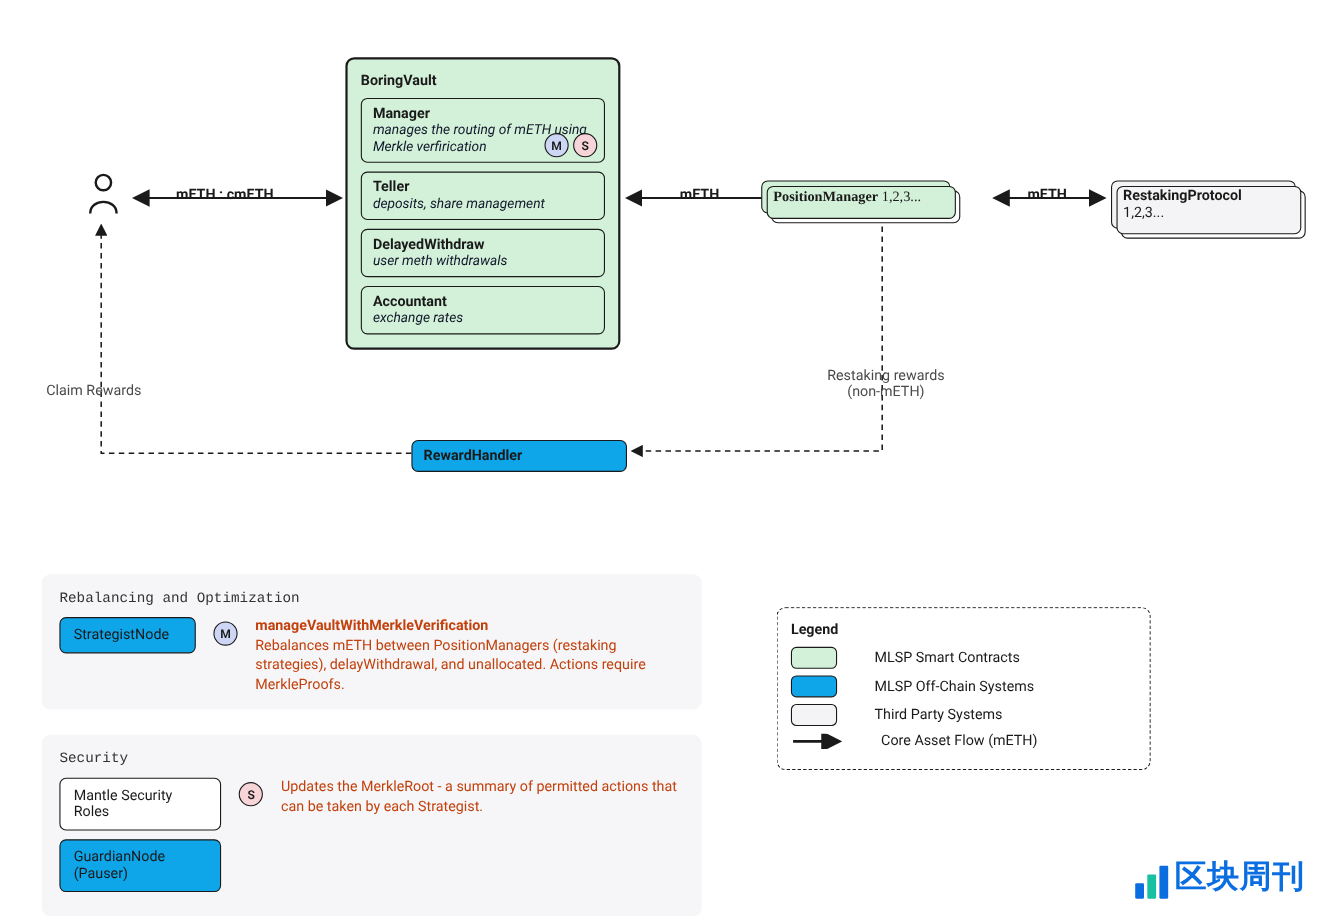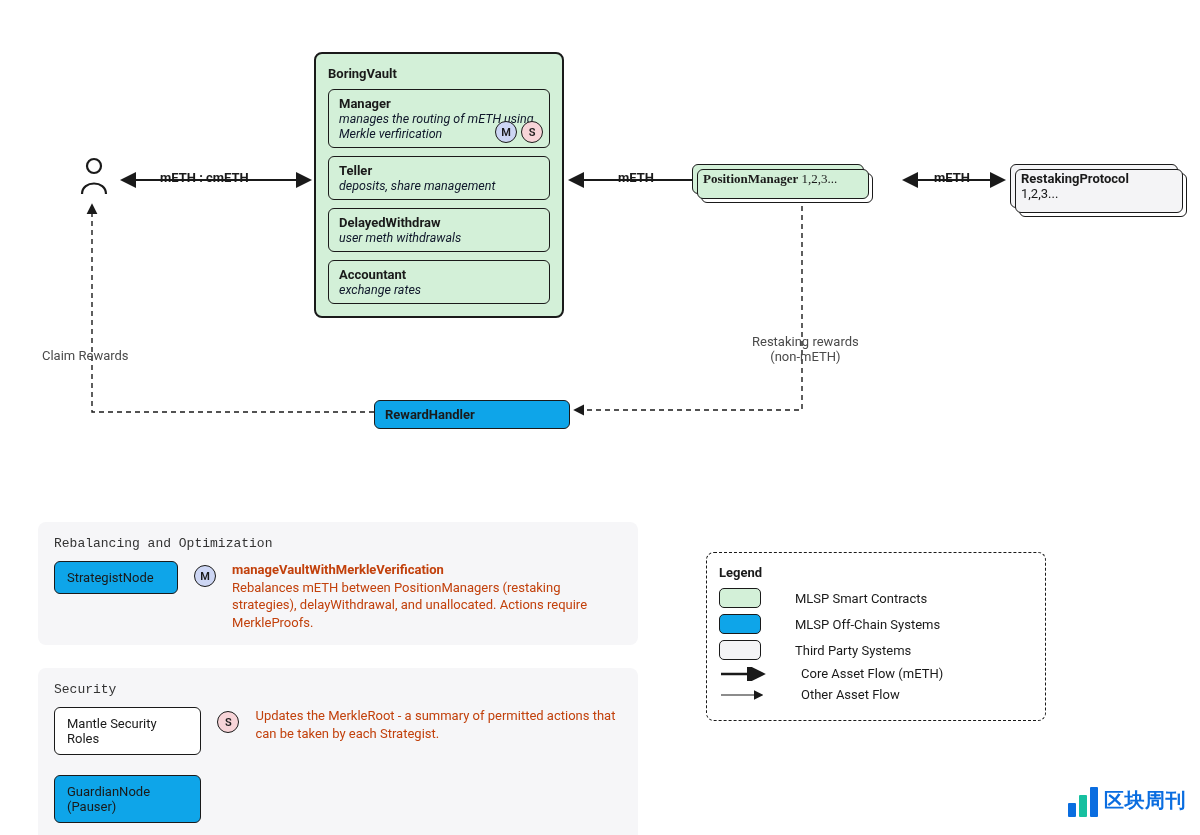--- a/index.html
+++ b/index.html
@@ -79,42 +79,42 @@
     background: #f6f6f8;
     border-radius: 8px;
     padding: 14px 16px;
   }
   .panel-title { font-size: 13px; color: #333; margin-bottom: 10px; font-family: Liberation Mono, monospace; }
   .panel .mini {
     border: 1.5px solid #1a1a1a;
     border-radius: 6px;
     padding: 8px 12px;
     font-size: 13px;
-    margin-bottom: 20px;
+    margin-bottom: 8px;
   }
   .desc { font-size: 13px; color: #c2410c; line-height: 1.35; }
   .desc-title { font-weight: 700; }
   .legend {
     position: absolute;
     border: 1.5px dashed #1a1a1a;
     border-radius: 8px;
     padding: 12px;
   }
   .legend-row { display: flex; align-items: center; gap: 34px; margin: 6px 0; }
   .swatch { width: 42px; height: 20px; border: 1.5px solid #1a1a1a; border-radius: 5px; }
   .legend-text { font-size: 13px; }
 
   .person-icon { position: absolute; }
 
   .watermark {
     position: absolute;
     font-weight: 800;
-    font-size: 20px;
+    font-size: 29px;
     letter-spacing: 0.5px;
-    display: flex; align-items: flex-start; gap: 6px;
+    display: flex; align-items: flex-end; gap: 6px;
   }
   .watermark .bars { display: flex; gap: 3px; align-items: flex-end; }
   .watermark .bars span { display: block; width: 8px; background: #0a6de0; border-radius: 1px; }
   .watermark .bars span.alt { background: #17c0a0; }
 </style>
 </head>
 <body>
 
 <div class="canvas">
 
@@ -239,26 +239,20 @@
     <div class="legend-row">
         <div class="swatch" style="background:#f4f4f6;"></div>
         <span class="legend-text">Third Party Systems</span>
       </div>
     <div class="legend-row" style="">
       <svg width="48" height="14">
           <line x1="2" y1="7" x2="42" y2="7" stroke="#1a1a1a" stroke-width="2.4" marker-end="url(#ah)"></line>
         </svg>
       <span class="legend-text">Core Asset Flow (mETH)</span>
     </div>
-    <div class="legend-row">
-      <svg width="48" height="14">
-          <line x1="2" y1="7" x2="42" y2="7" stroke="#1a1a1a" stroke-width="1.2" marker-end="url(#ah)"></line>
-        </svg>
-      <span class="legend-text">Other Asset Flow</span>
-    </div>
   </div>
 
   <div class="watermark" style="right:14px; bottom:18px;">
     <div class="bars">
       <span style="height:14px;"></span>
       <span class="alt" style="height:22px;"></span>
       <span style="height:30px;"></span>
     </div>
     <span style="color:#0a6de0;">区块周刊</span>
   </div>

